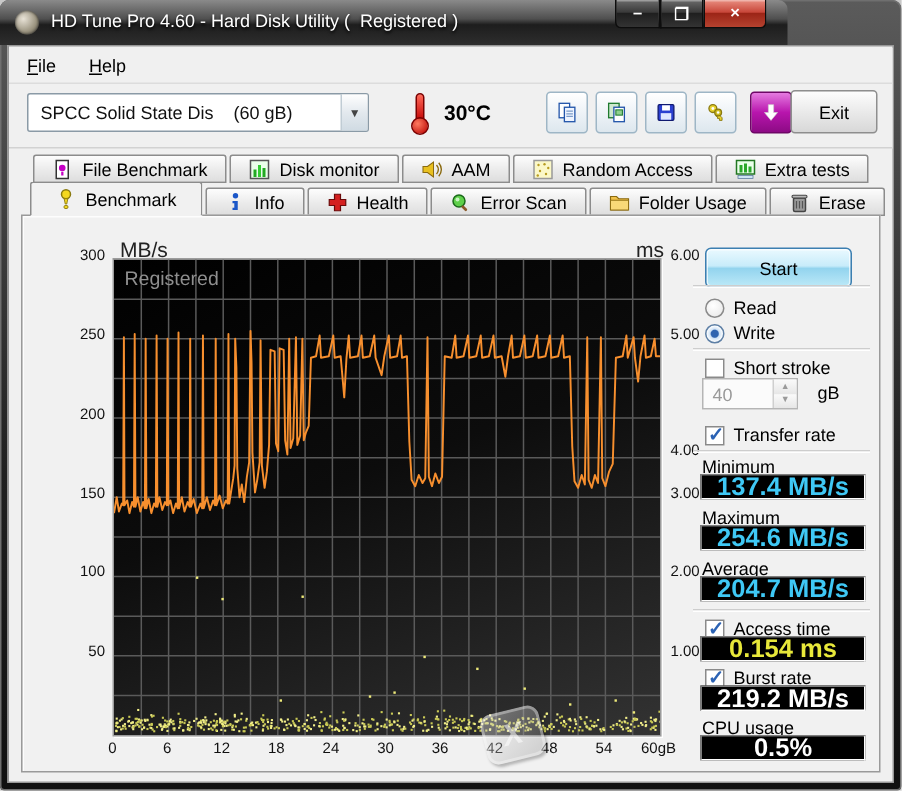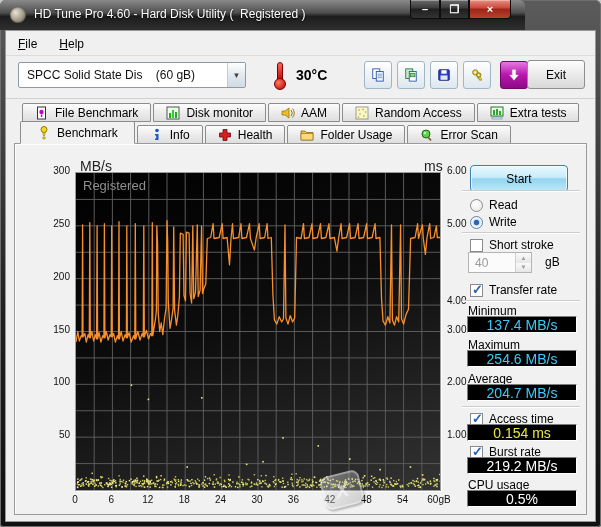--- a/index.html
+++ b/index.html
@@ -102,21 +102,21 @@
   .spinner { position:absolute; left:13px; top:106px; width:64px; height:21px; border:1px solid #b5b5b5; background:#fbfbfb;
              display:flex; }
   .spin-val { flex:1; display:flex; align-items:center; padding-left:6px; color:#9a9a9a; font-size:12px; }
   .spin-btns { width:16px; display:flex; flex-direction:column; border-left:1px solid #cfcfcf; }
   .spin-btns div { flex:1; font-size:6px; color:#9a9a9a; display:flex; align-items:center; justify-content:center;
                    background:linear-gradient(#fafafa,#e6e6e6); }
   .unit-label { position:absolute; left:90px; top:109px; font-size:12px; color:#000; }
   .stat-label { position:absolute; left:13px; font-size:12px; color:#000; }
   .stat-box { position:absolute; left:12px; width:110px; height:17px; background:#000;
               border-top:1px solid #7d7d7d; border-left:1px solid #7d7d7d; border-bottom:1px solid #fff; border-right:1px solid #fff;
-              display:flex; align-items:center; justify-content:center; font-weight:normal; font-size:14px; }
+              display:flex; align-items:center; justify-content:center; font-weight:bold; font-size:17px; }
   .val-cyan { color:#3fc8f5; } .val-yellow { color:#e8e83a; } .val-white { color:#fff; }
 
   
   .site-mark { position:absolute; left:322px; top:462px; width:278px; height:56px; z-index:9; pointer-events:none;
                display:flex; align-items:center; }
   .site-logo { width:40px; height:34px; border-radius:8px; transform:rotate(-14deg); margin-right:2px;
                background:linear-gradient(145deg,rgba(255,255,255,.38),rgba(120,120,120,.30));
                box-shadow:inset 0 0 0 2px rgba(255,255,255,.35), 1px 2px 2px rgba(0,0,0,.25);
                display:flex; align-items:center; justify-content:center;
                color:rgba(255,255,255,.55); font-weight:bold; font-size:20px; font-style:italic; }
@@ -260,32 +260,40 @@
       <span>Info</span>
     </div>
     <div class="tab">
       <svg class="tab-icon" viewBox="0 0 14 14">
         <path d="M5 1.5 h4 v3.5 h3.5 v4 h-3.5 v3.5 h-4 v-3.5 h-3.5 v-4 h3.5 z" fill="#d42020" stroke="#6a0a0a" stroke-width="0.8"></path>
       </svg>
       <span>Health</span>
     </div>
     <div class="tab">
       <svg class="tab-icon" viewBox="0 0 14 14">
-        <path d="M1 3 h4 l1.5 1.5 h6.5 v7.5 h-12 z" fill="#f0c24a" stroke="#8a6a10" stroke-width="0.8"></path>
-        <path d="M1 5.5 h12 v6.5 h-12 z" fill="#f8d878" stroke="#8a6a10" stroke-width="0.6"></path>
-      </svg>
-      <span>Folder Usage</span>
-    </div>
-    <div class="tab">
-      <svg class="tab-icon" viewBox="0 0 14 14">
         <circle cx="6" cy="6" r="4" fill="#5fd04a" stroke="#1a6a1a"></circle>
         <circle cx="5" cy="5" r="1.3" fill="#c8f4c0"></circle>
         <rect x="8.6" y="8.6" width="4.5" height="1.8" rx="0.8" transform="rotate(45 8.6 8.6)" fill="#8a5a2a"></rect>
       </svg>
       <span>Error Scan</span>
+    </div>
+    <div class="tab">
+      <svg class="tab-icon" viewBox="0 0 14 14">
+        <path d="M1 3 h4 l1.5 1.5 h6.5 v7.5 h-12 z" fill="#f0c24a" stroke="#8a6a10" stroke-width="0.8"></path>
+        <path d="M1 5.5 h12 v6.5 h-12 z" fill="#f8d878" stroke="#8a6a10" stroke-width="0.6"></path>
+      </svg>
+      <span>Folder Usage</span>
+    </div>
+    <div class="tab">
+      <svg class="tab-icon" viewBox="0 0 14 14">
+        <rect x="3" y="4" width="8" height="9" rx="1" fill="#9a9a9a" stroke="#444"></rect>
+        <rect x="2" y="2.2" width="10" height="1.8" rx="0.8" fill="#b8b8b8" stroke="#444" stroke-width="0.7"></rect>
+        <path d="M5 6 v5 M7 6 v5 M9 6 v5" stroke="#555" stroke-width="0.8"></path>
+      </svg>
+      <span>Erase</span>
     </div>
   </div>
 
   <div class="page"></div>
 
   <div class="axis-label" style="left:78px; top:158px; border-bottom:1px solid #555; padding:0 2px;">MB/s</div>
   <div class="axis-label" style="left:424px; top:158px;">ms</div>
   <div id="tick-layer">
       <div class="tick left" style="left: 36px; top: 165px;">300</div>
       <div class="tick left" style="left: 36px; top: 217.833px;">250</div>

